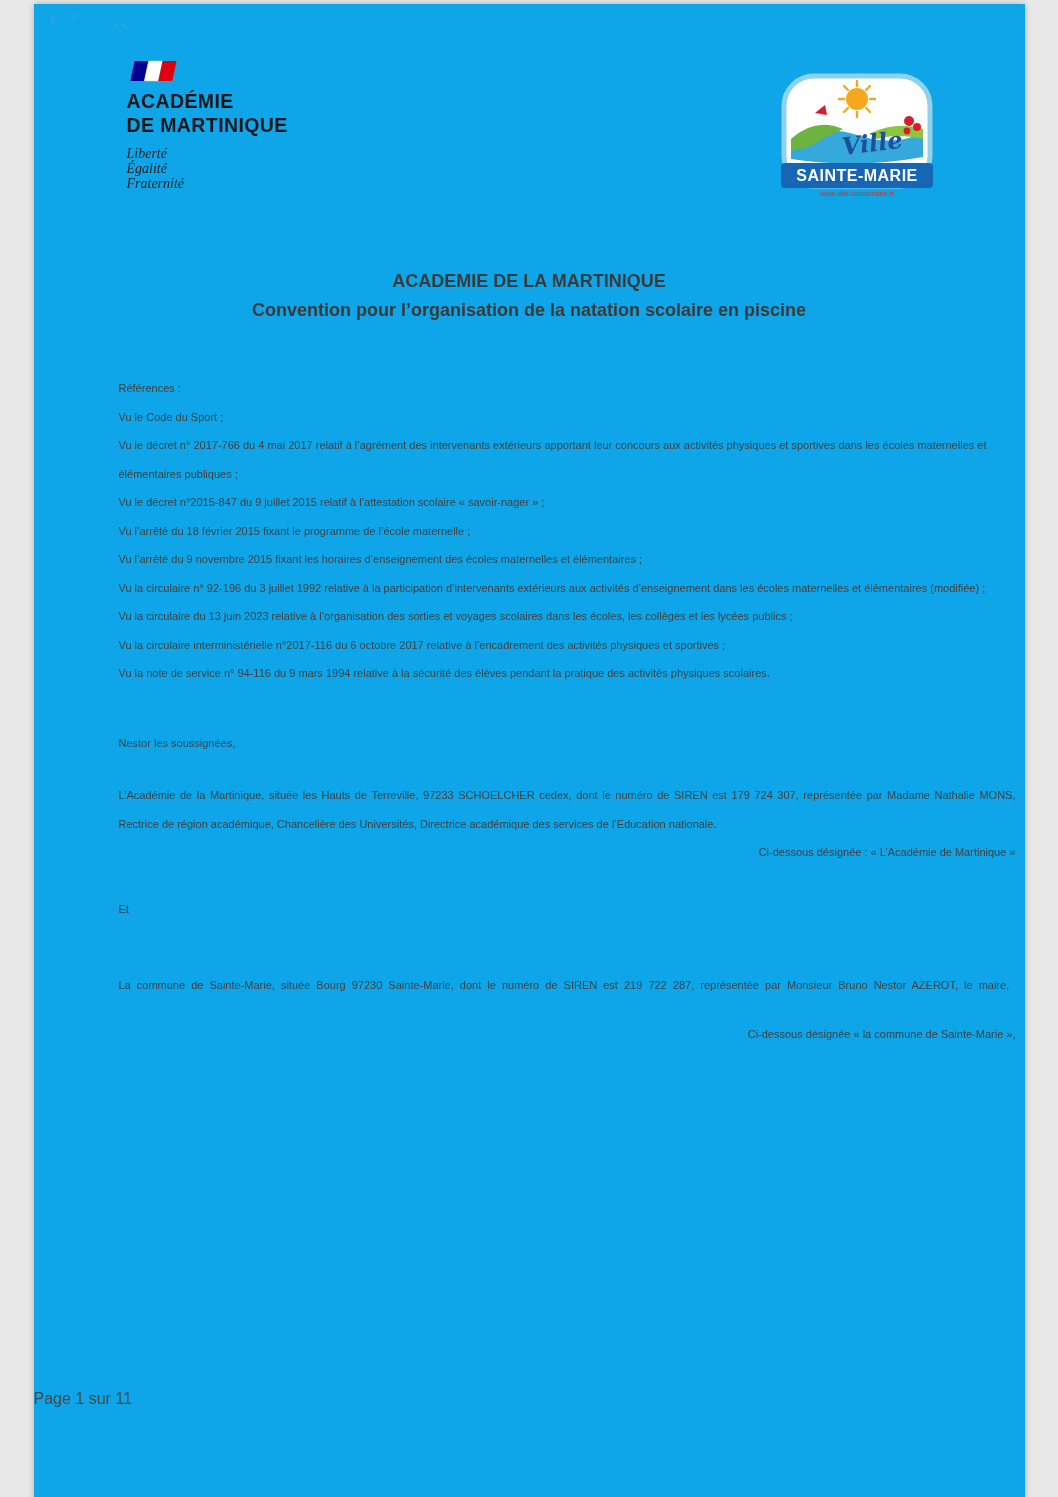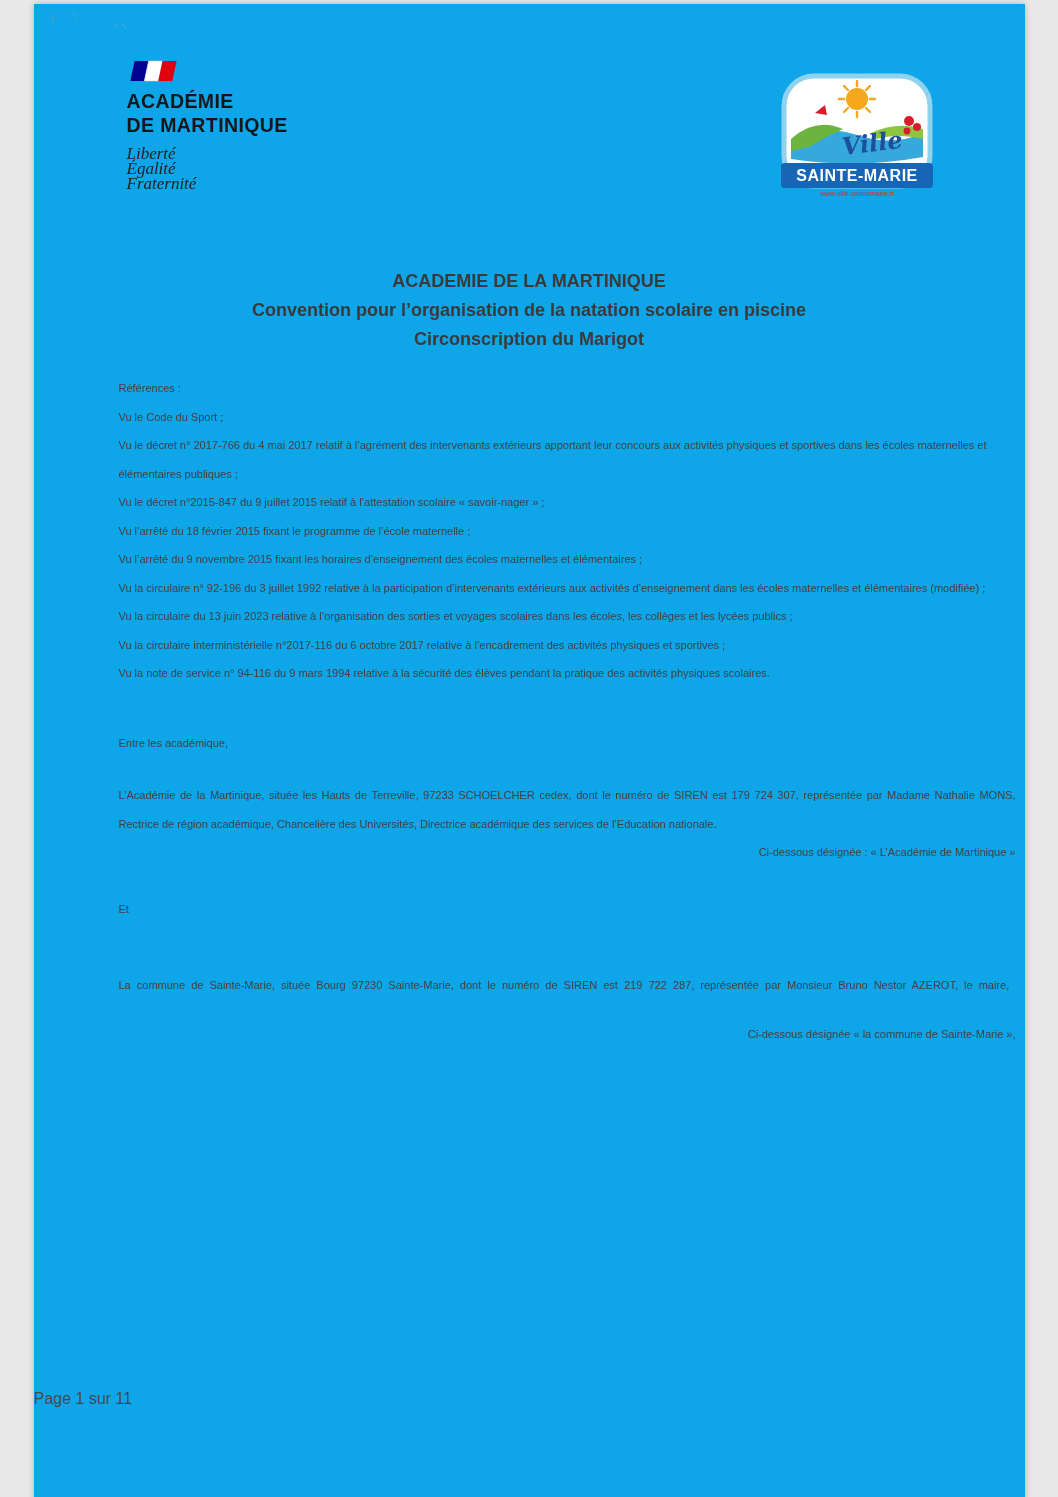--- a/index.html
+++ b/index.html
@@ -13,21 +13,21 @@
     overflow:hidden;
     box-shadow:0 0 6px rgba(0,0,0,.25);
   }
   
   .scan-marks{position:absolute;top:6px;left:10px;opacity:.45;}
 
   
   .header{position:absolute;top:55px;left:93px;right:92px;display:flex;justify-content:space-between;align-items:flex-start;}
   .rep-logo .flag{display:block;margin-bottom:6px;}
   .rep-name{font-weight:bold;font-size:19.5px;line-height:24px;color:#17171b;letter-spacing:.4px;}
-  .motto{margin-top:9px;font-family:"Liberation Serif",serif;font-style:italic;font-size:17px;line-height:15px;color:#222;}
+  .motto{margin-top:9px;font-family:"Liberation Serif",serif;font-style:italic;font-size:14px;line-height:15px;color:#222;}
   .city-logo{margin-top:14px;}
 
   
   .title-block{
     position:absolute;top:263px;left:0;right:0;
     text-align:center;font-weight:bold;font-size:18px;line-height:29px;color:#3a3a3a;
   }
 
   
   .content{
@@ -116,38 +116,37 @@
         <text x="76" y="108" text-anchor="middle" font-family="Liberation Sans, sans-serif" font-weight="bold" font-size="16" fill="#ffffff" letter-spacing="0.5">SAINTE-MARIE</text>
 
         <text x="76" y="123" text-anchor="middle" font-family="Liberation Sans, sans-serif" font-size="7" fill="#c03a2b">www.ville-saintemarie.fr</text>
       </svg>
     </div>
   </header>
 
   <div class="title-block">
     <div>ACADEMIE DE LA MARTINIQUE</div>
     <div>Convention pour l’organisation de la natation scolaire en piscine</div>
-    <div>Circonscription du Marigot</div>
   </div>
 
   <main class="content">
 
     <p>Références :</p>
 
     <p>Vu le Code du Sport ;</p>
     <p>Vu le décret n° 2017-766 du 4 mai 2017 relatif à l’agrément des intervenants extérieurs apportant leur concours aux activités physiques et sportives dans les écoles maternelles et élémentaires publiques ;</p>
     <p>Vu le décret n°2015-847 du 9 juillet 2015 relatif à l’attestation scolaire « savoir-nager » ;</p>
     <p>Vu l’arrêté du 18 février 2015 fixant le programme de l’école maternelle ;</p>
     <p>Vu l’arrêté du 9 novembre 2015 fixant les horaires d’enseignement des écoles maternelles et élémentaires ;</p>
     <p>Vu la circulaire n° 92-196 du 3 juillet 1992 relative à la participation d’intervenants extérieurs aux activités d’enseignement dans les écoles maternelles et élémentaires (modifiée) ;</p>
     <p>Vu la circulaire du 13 juin 2023 relative à l’organisation des sorties et voyages scolaires dans les écoles, les collèges et les lycées publics ;</p>
     <p>Vu la circulaire interministérielle n°2017-116 du 6 octobre 2017 relative à l’encadrement des activités physiques et sportives ;</p>
     <p>Vu la note de service n° 94-116 du 9 mars 1994 relative à la sécurité des élèves pendant la pratique des activités physiques scolaires.</p>
 
-    <p class="entre">Entre les académique,</p>
+    <p class="entre">Nestor les soussignées,</p>
 
     <p class="academy">L’Académie de la Martinique, située les Hauts de Terreville, 97233 SCHOELCHER cedex, dont le numéro de SIREN est 179 724 307, représentée par Madame Nathalie MONS, Rectrice de région académique, Chancelière des Universités, Directrice académique des services de l’Education nationale.</p>
 
     <p class="designation">Ci-dessous désignée : « L’Académie de Martinique »</p>
 
     <p class="et">Et</p>
 
     <p class="commune">La commune de Sainte-Marie, située Bourg 97230 Sainte-Marie, dont le numéro de SIREN est 219 722 287, représentée par Monsieur Bruno Nestor AZEROT, le maire,</p>
 
     <p class="designation designation2">Ci-dessous désignée « la commune de Sainte-Marie »,</p>

